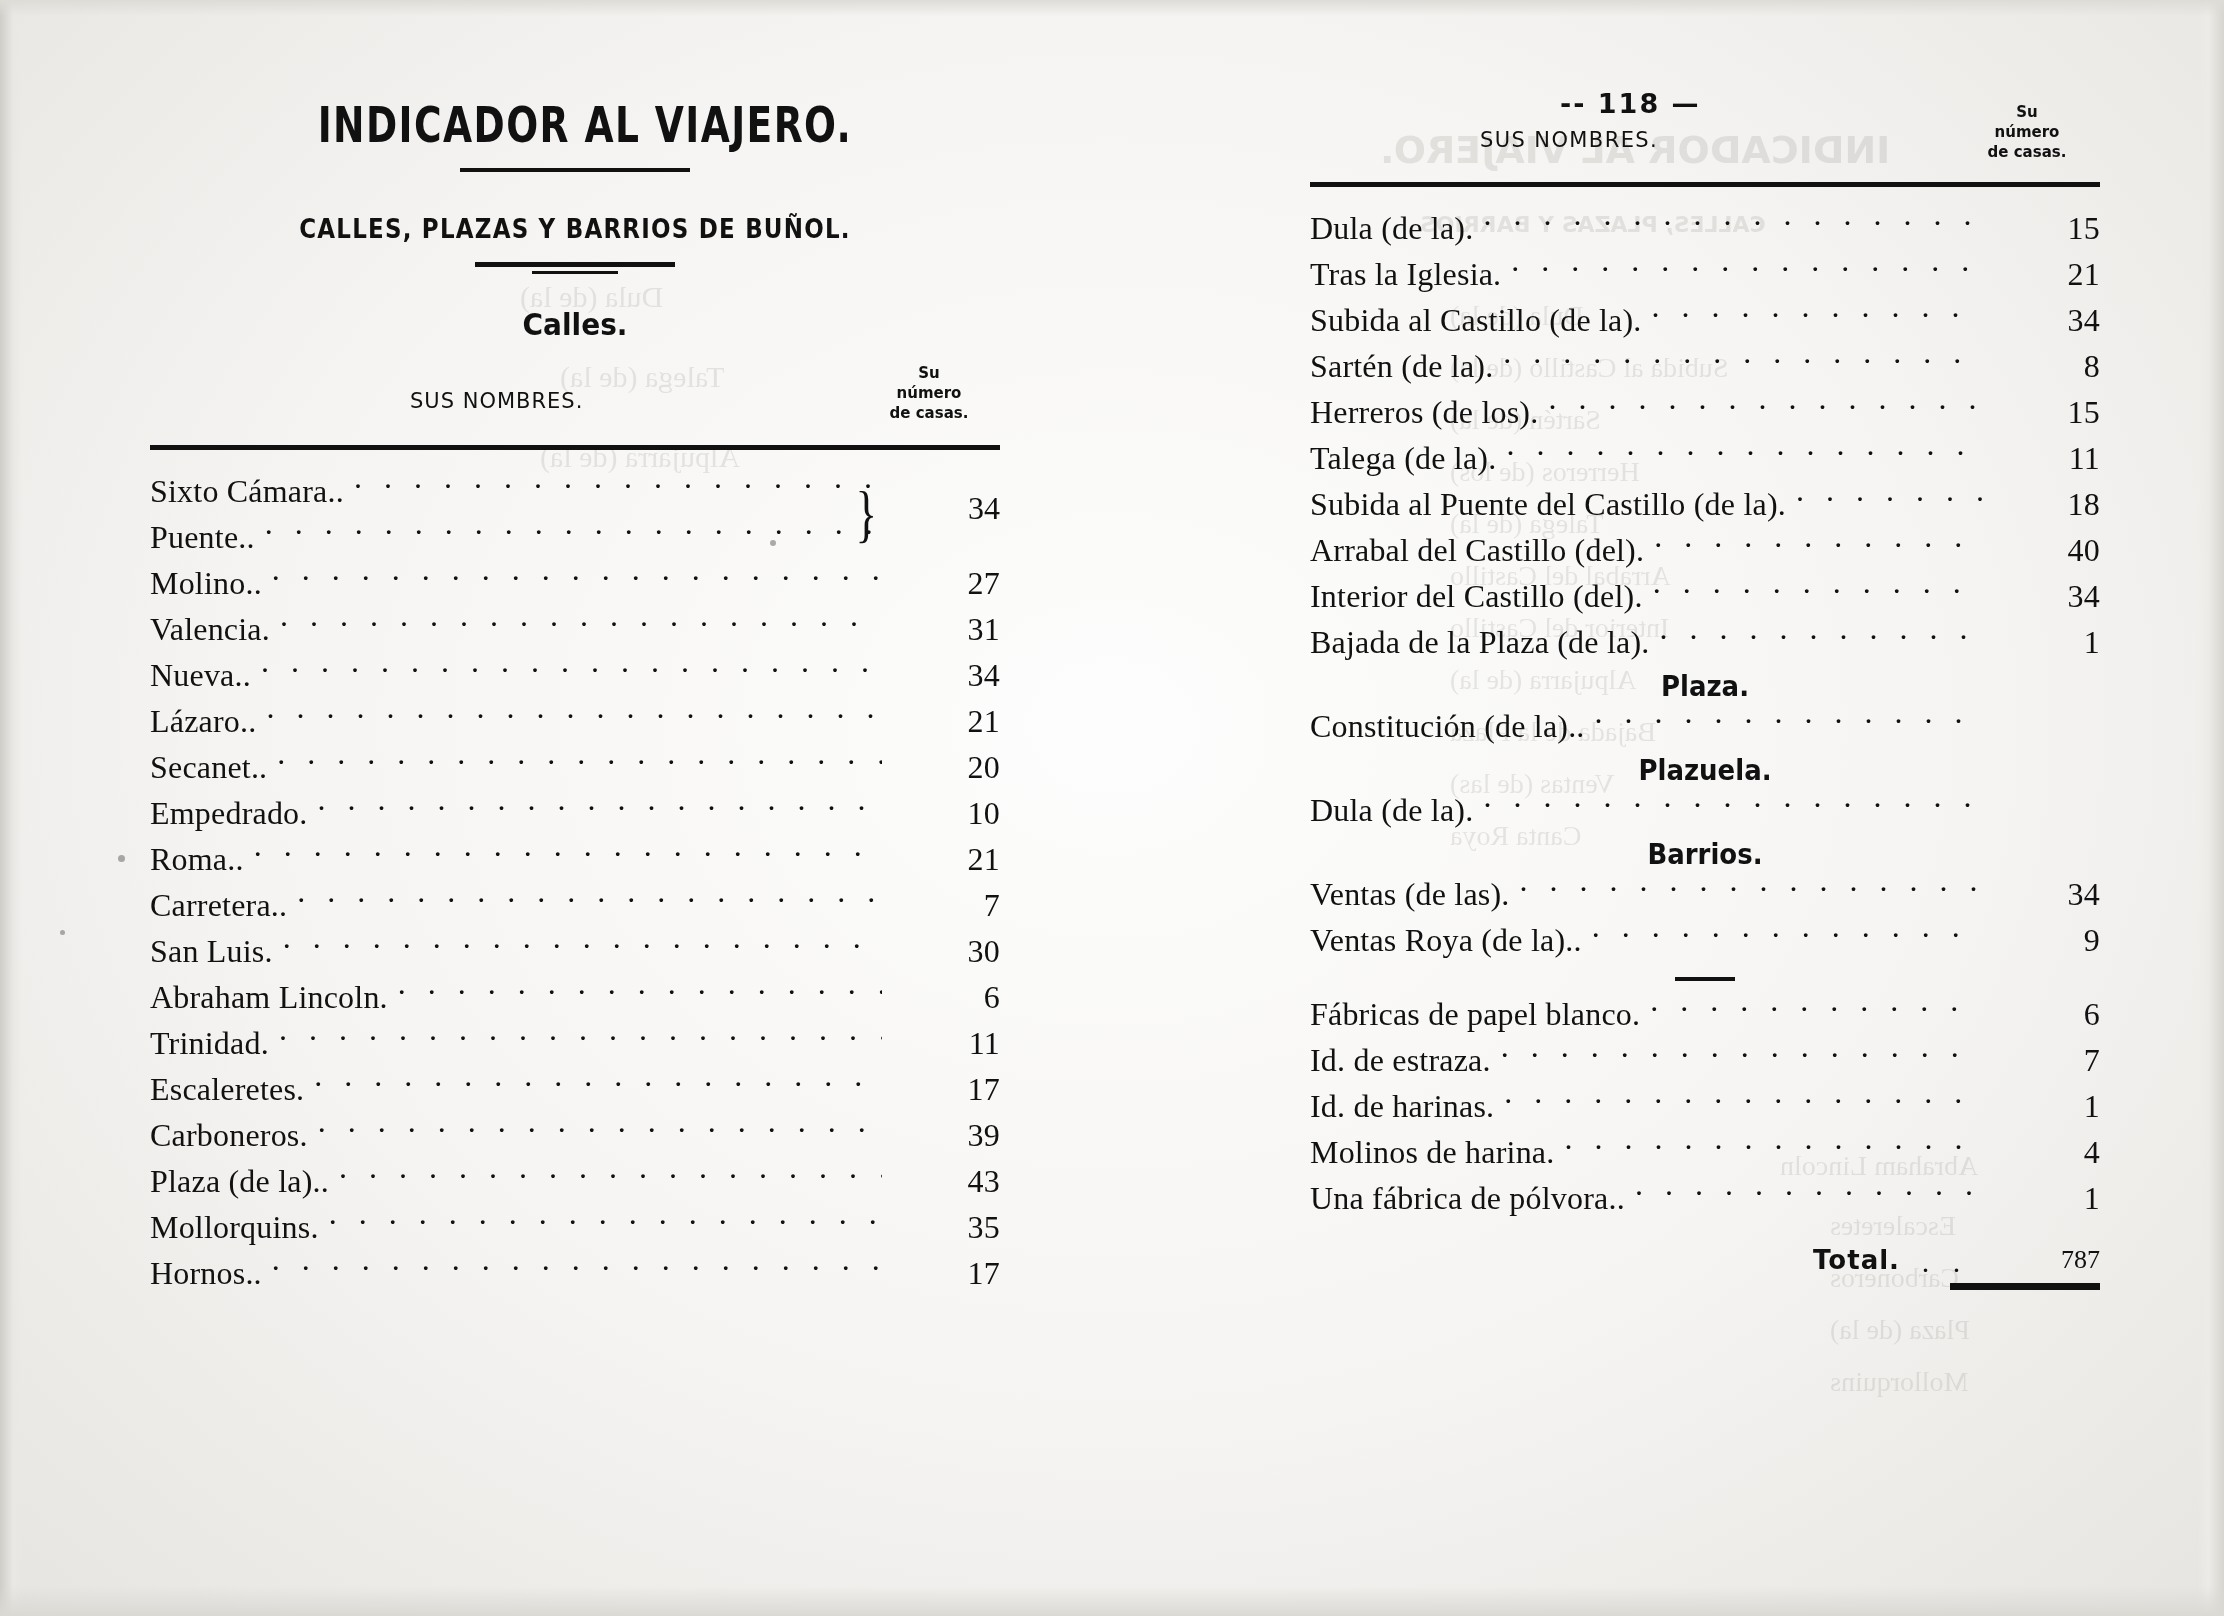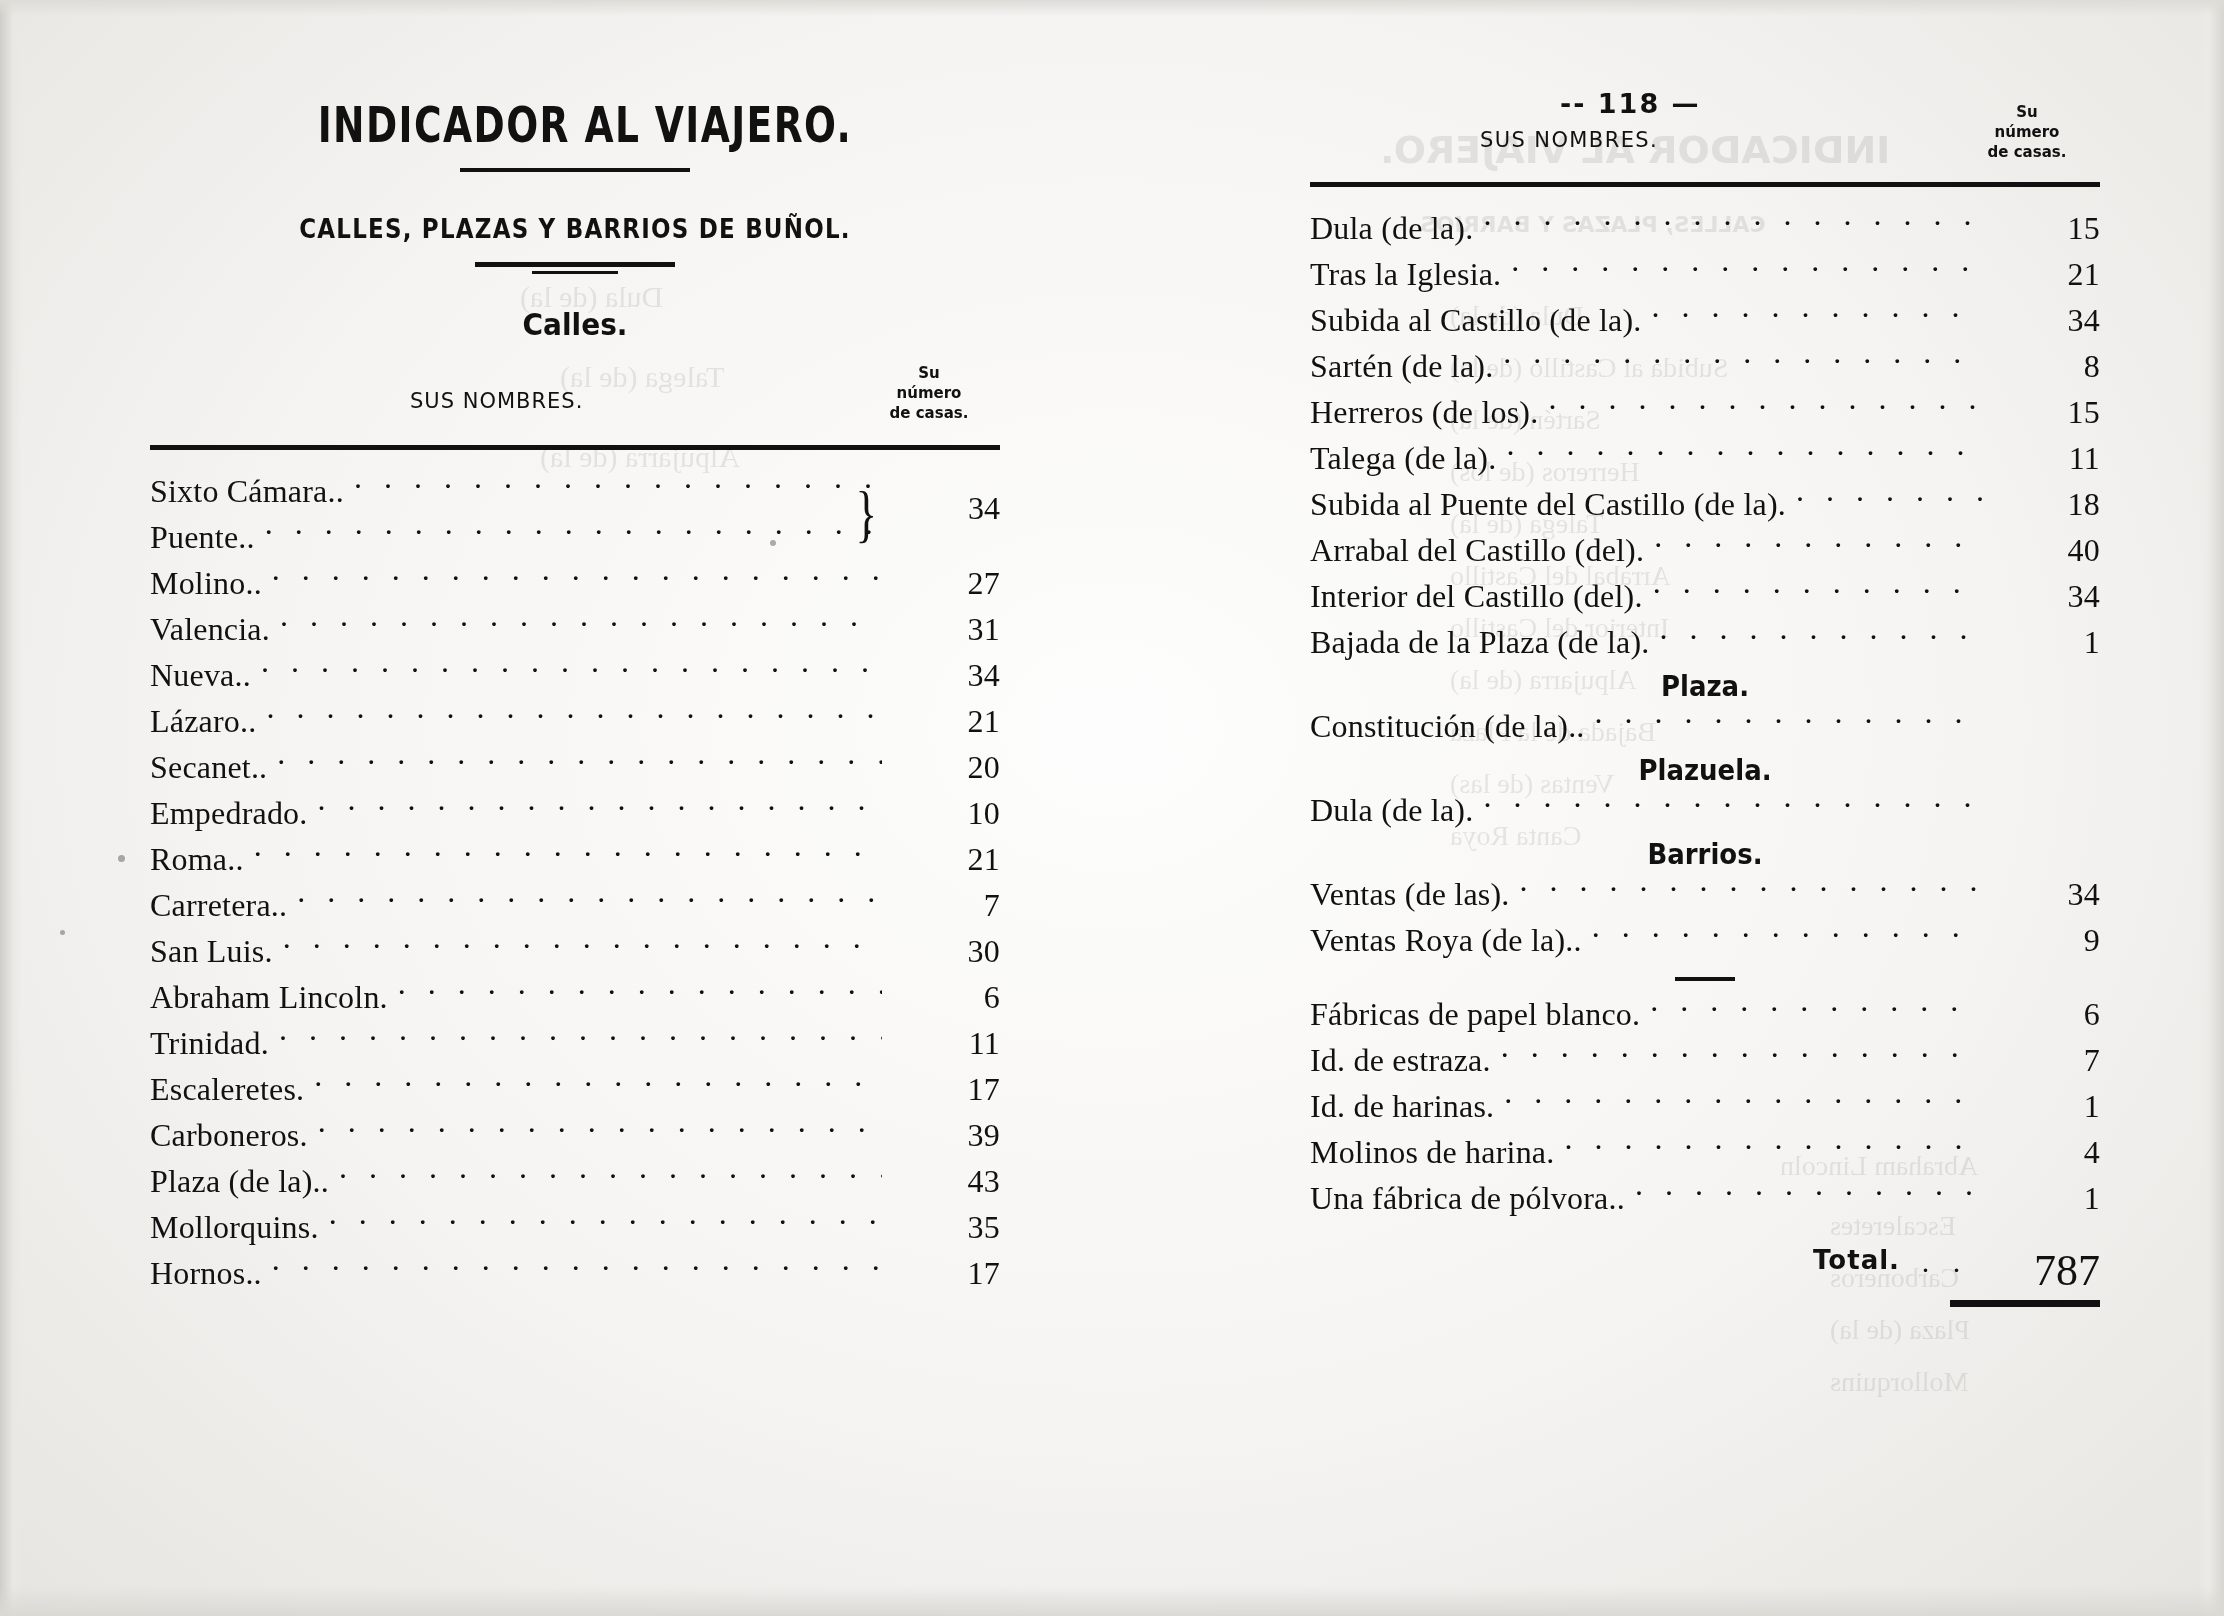--- a/index.html
+++ b/index.html
@@ -275,21 +275,21 @@
   }
   .total-row .tdots {
     width: 90px;
     text-align: center;
     letter-spacing: 8px;
     font-size: 30px;
   }
   .total-row .tnum {
     width: 110px;
     text-align: right;
-    font-size: 44px;
+    font-size: 26px;
   }
   .total-rule {
     width: 150px;
     height: 7px;
     background: #111;
     margin-left: auto;
     margin-top: 4px;
   }
 
   .speck {

